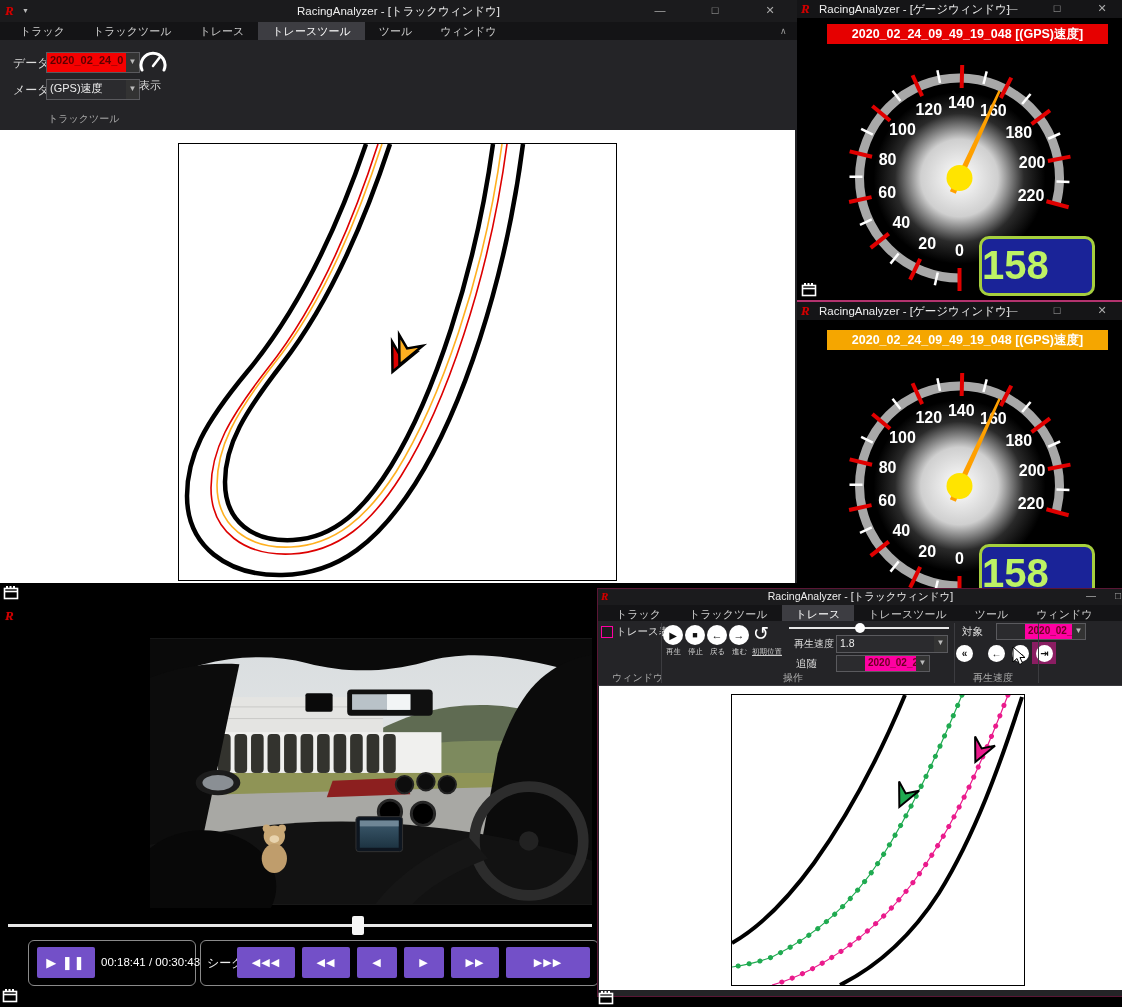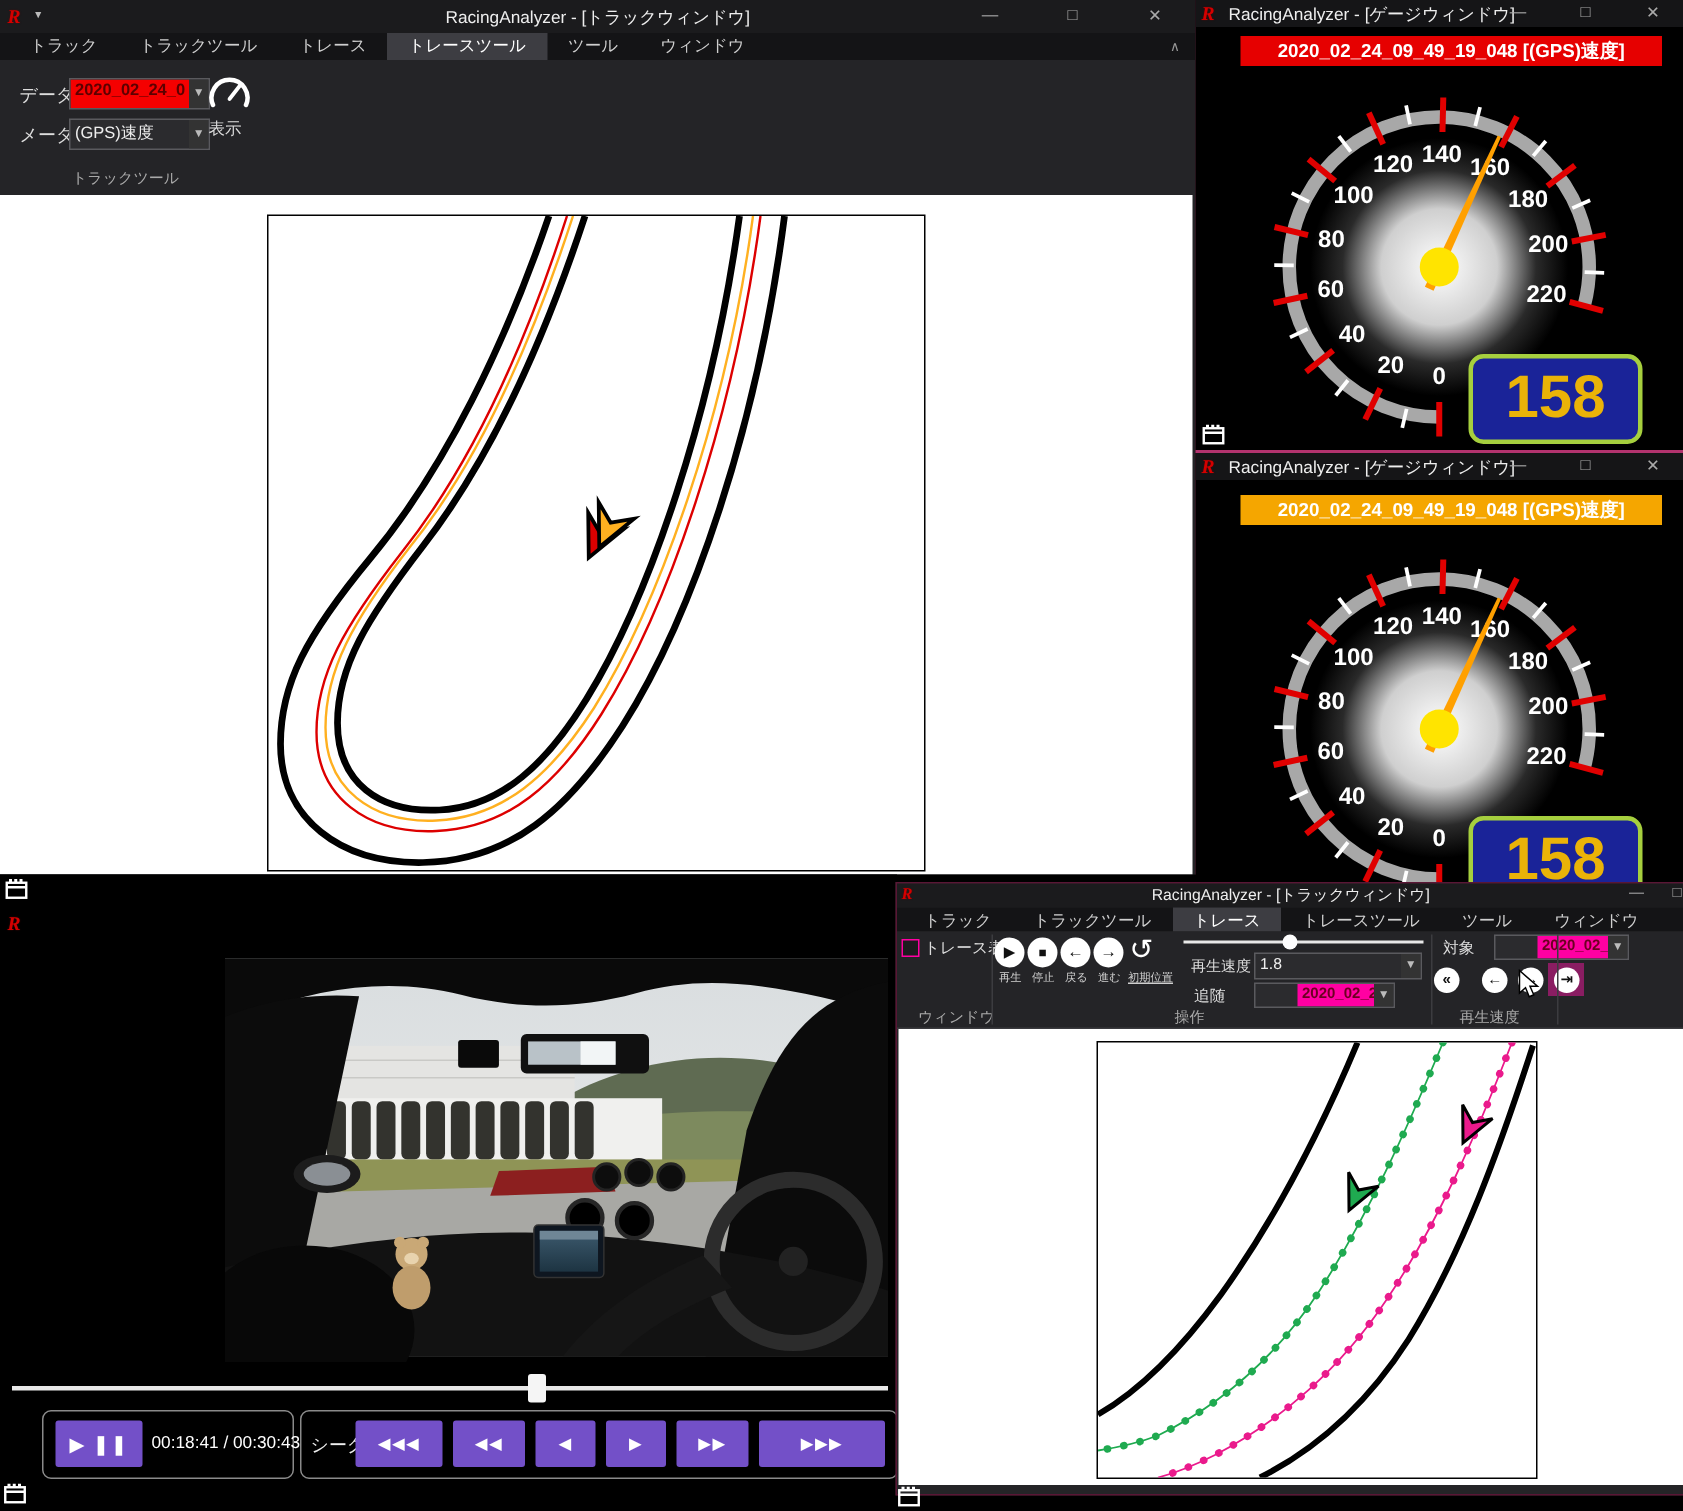--- a/index.html
+++ b/index.html
@@ -22,22 +22,22 @@
   
   .combo{position:absolute;border:1px solid #5a5a5e;background:#2b2b2e;display:flex;overflow:hidden;}
   .combo .val{flex:1;padding:1px 3px;font-size:11px;white-space:nowrap;overflow:hidden;color:#eee;}
   .combo .arr{width:13px;background:#333;color:#bbb;font-size:8px;text-align:center;line-height:18px;flex:none;}
   .combo.red .val{background:var(--red);color:#5d0000;font-weight:bold;}
   .combo.magenta .val{background:var(--magenta);color:#6b0020;font-weight:bold;margin-left:28px;}
   
   .banner{position:absolute;left:30px;width:281px;height:20px;text-align:center;color:#fff;
           font-weight:bold;font-size:12.5px;line-height:20px;white-space:nowrap;}
   .readout{position:absolute;width:110px;height:54px;background:var(--readout-bg);
-           border:3px solid var(--readout-border);border-radius:10px;color:#eab308;font-weight:bold;
-           font-size:40px;text-align:center;line-height:52px;}
+           border:3px solid var(--readout-border);border-radius:10px;color:#bef264;font-weight:bold;
+           font-size:40px;text-align:left;line-height:52px;}
   
   .pbox{position:absolute;border:1px solid #8a8a8a;border-radius:6px;background:#000;}
   .purplebtn{background:var(--purple);color:#fff;display:flex;align-items:center;justify-content:center;
              font-size:13px;letter-spacing:1px;border-radius:2px;}
   .seekrow{position:absolute;display:flex;gap:7px;align-items:center;}
   
   .cbtn{position:absolute;border-radius:50%;background:#fff;color:#111;display:flex;
         align-items:center;justify-content:center;font-weight:bold;}
   .cbl{position:absolute;color:#cfcfcf;font-size:7.5px;white-space:nowrap;}
   .miniwin{position:absolute;}

